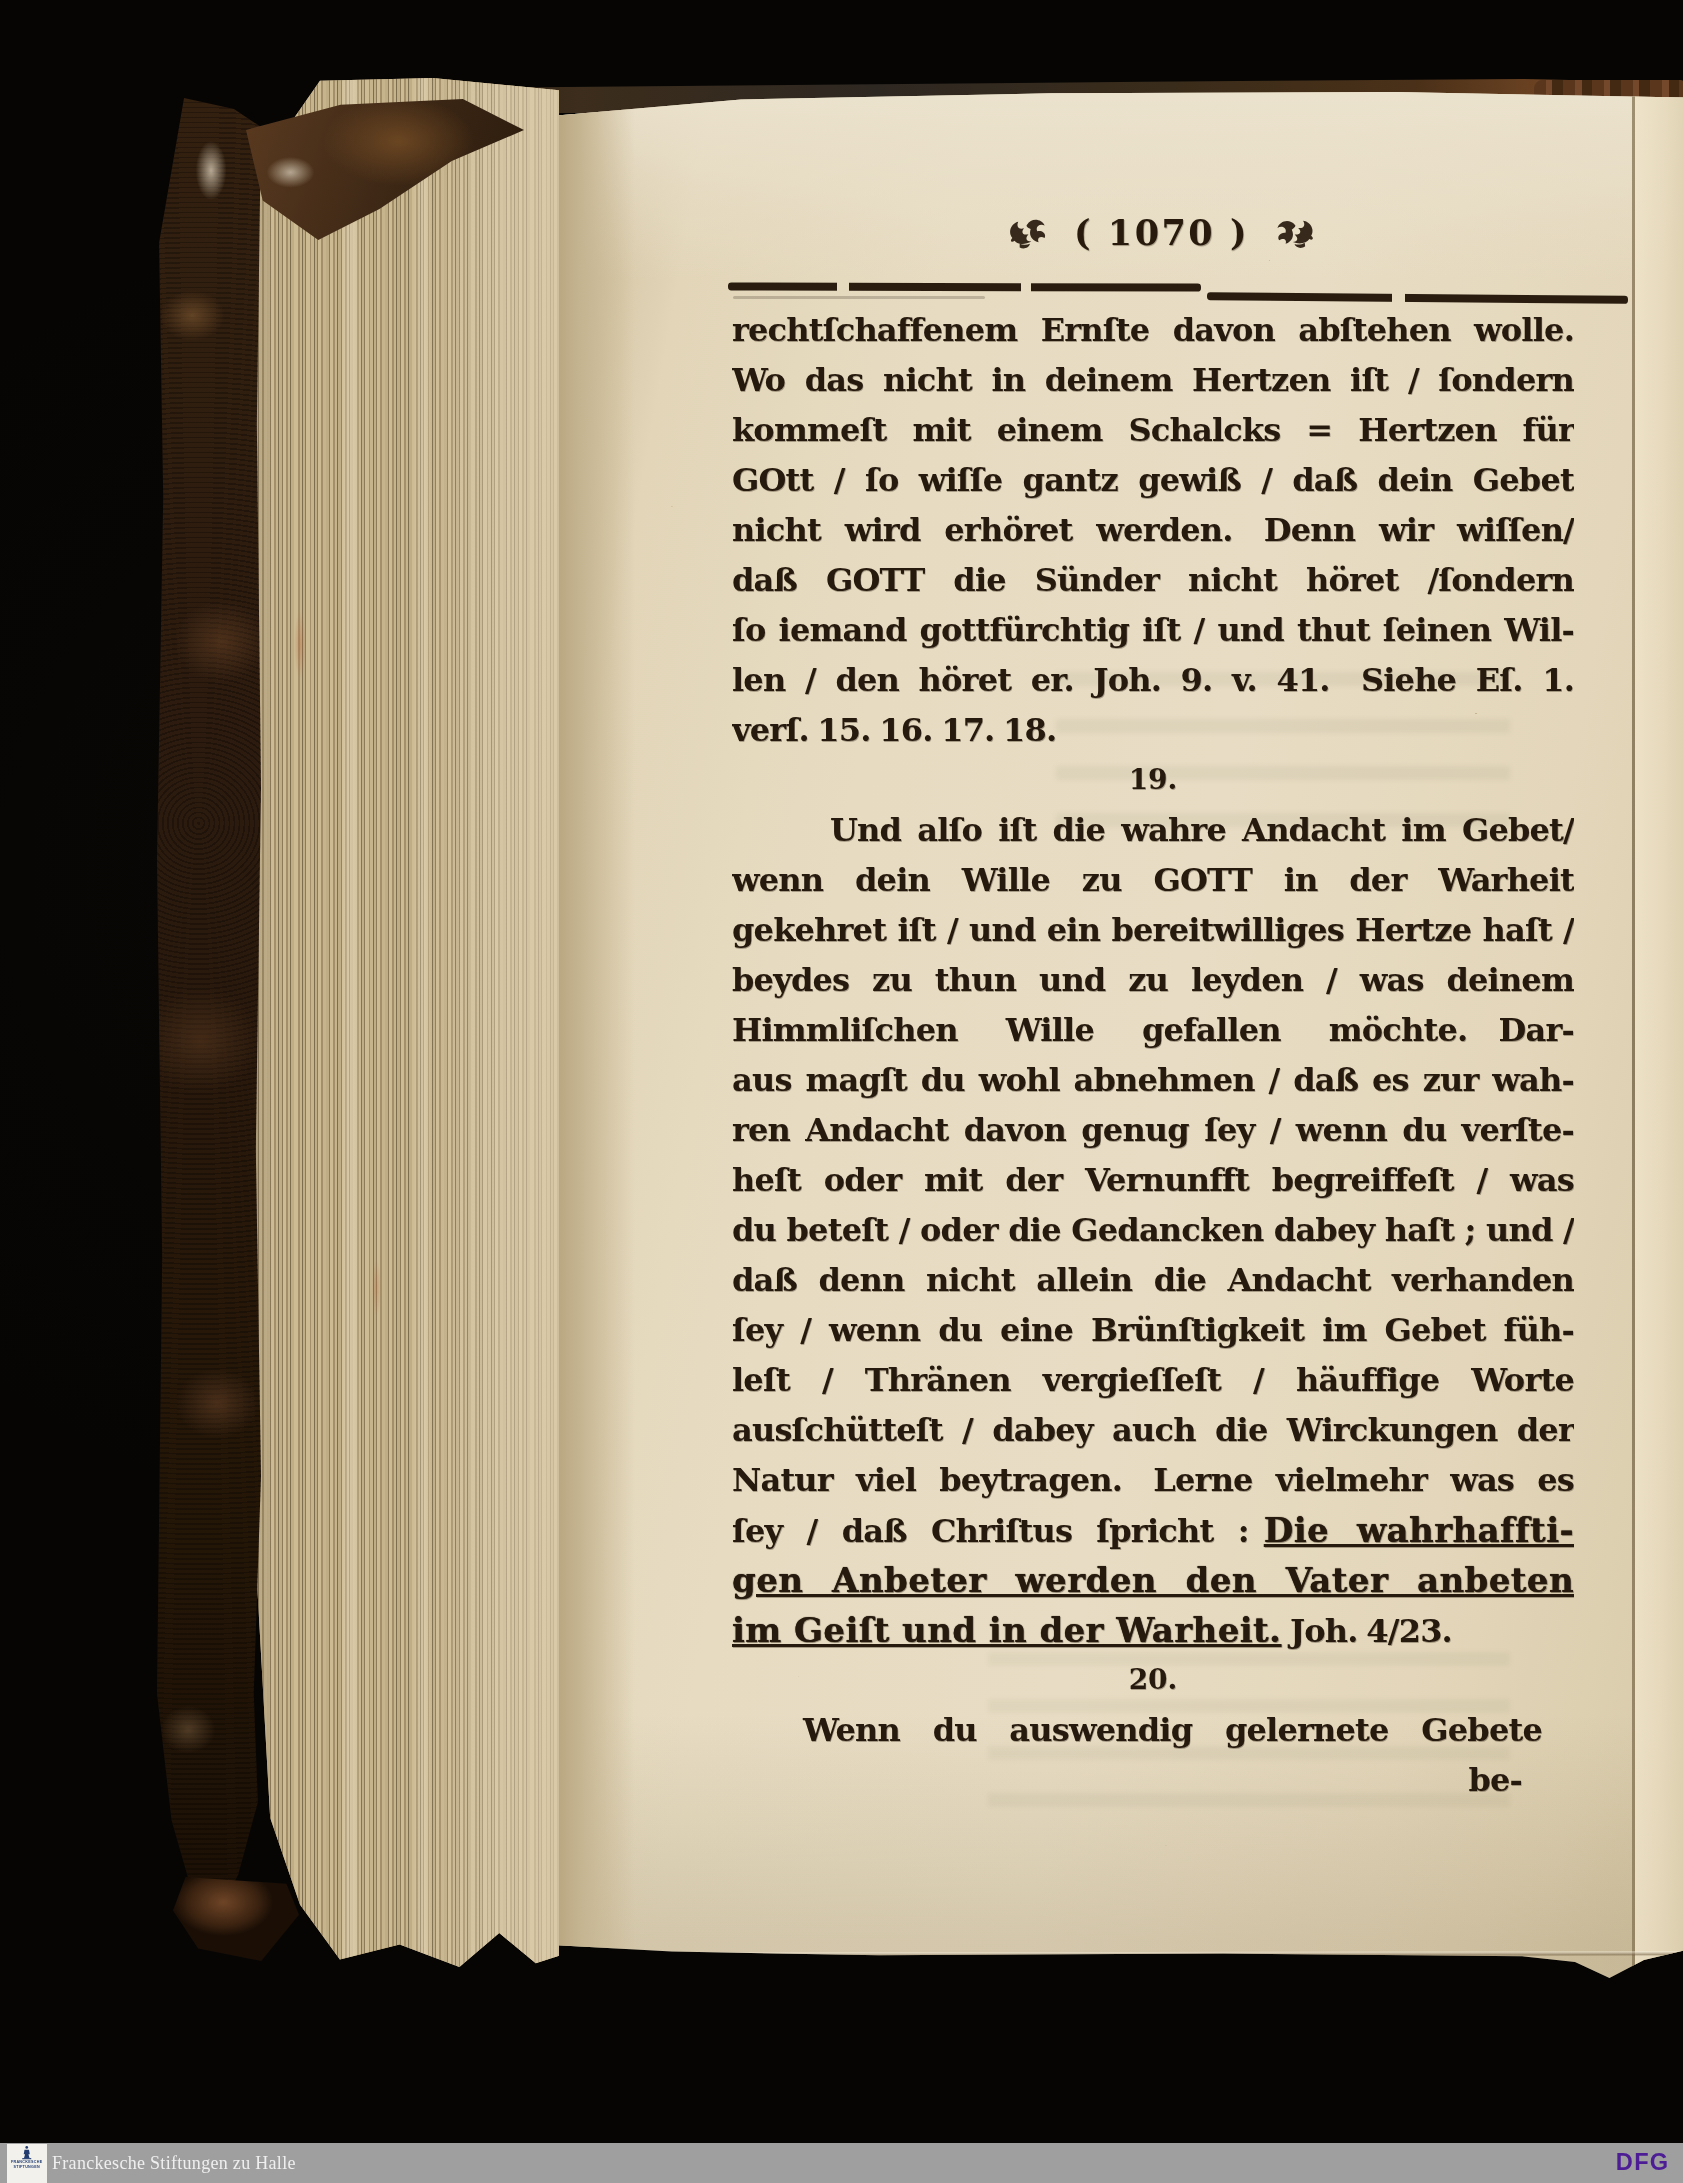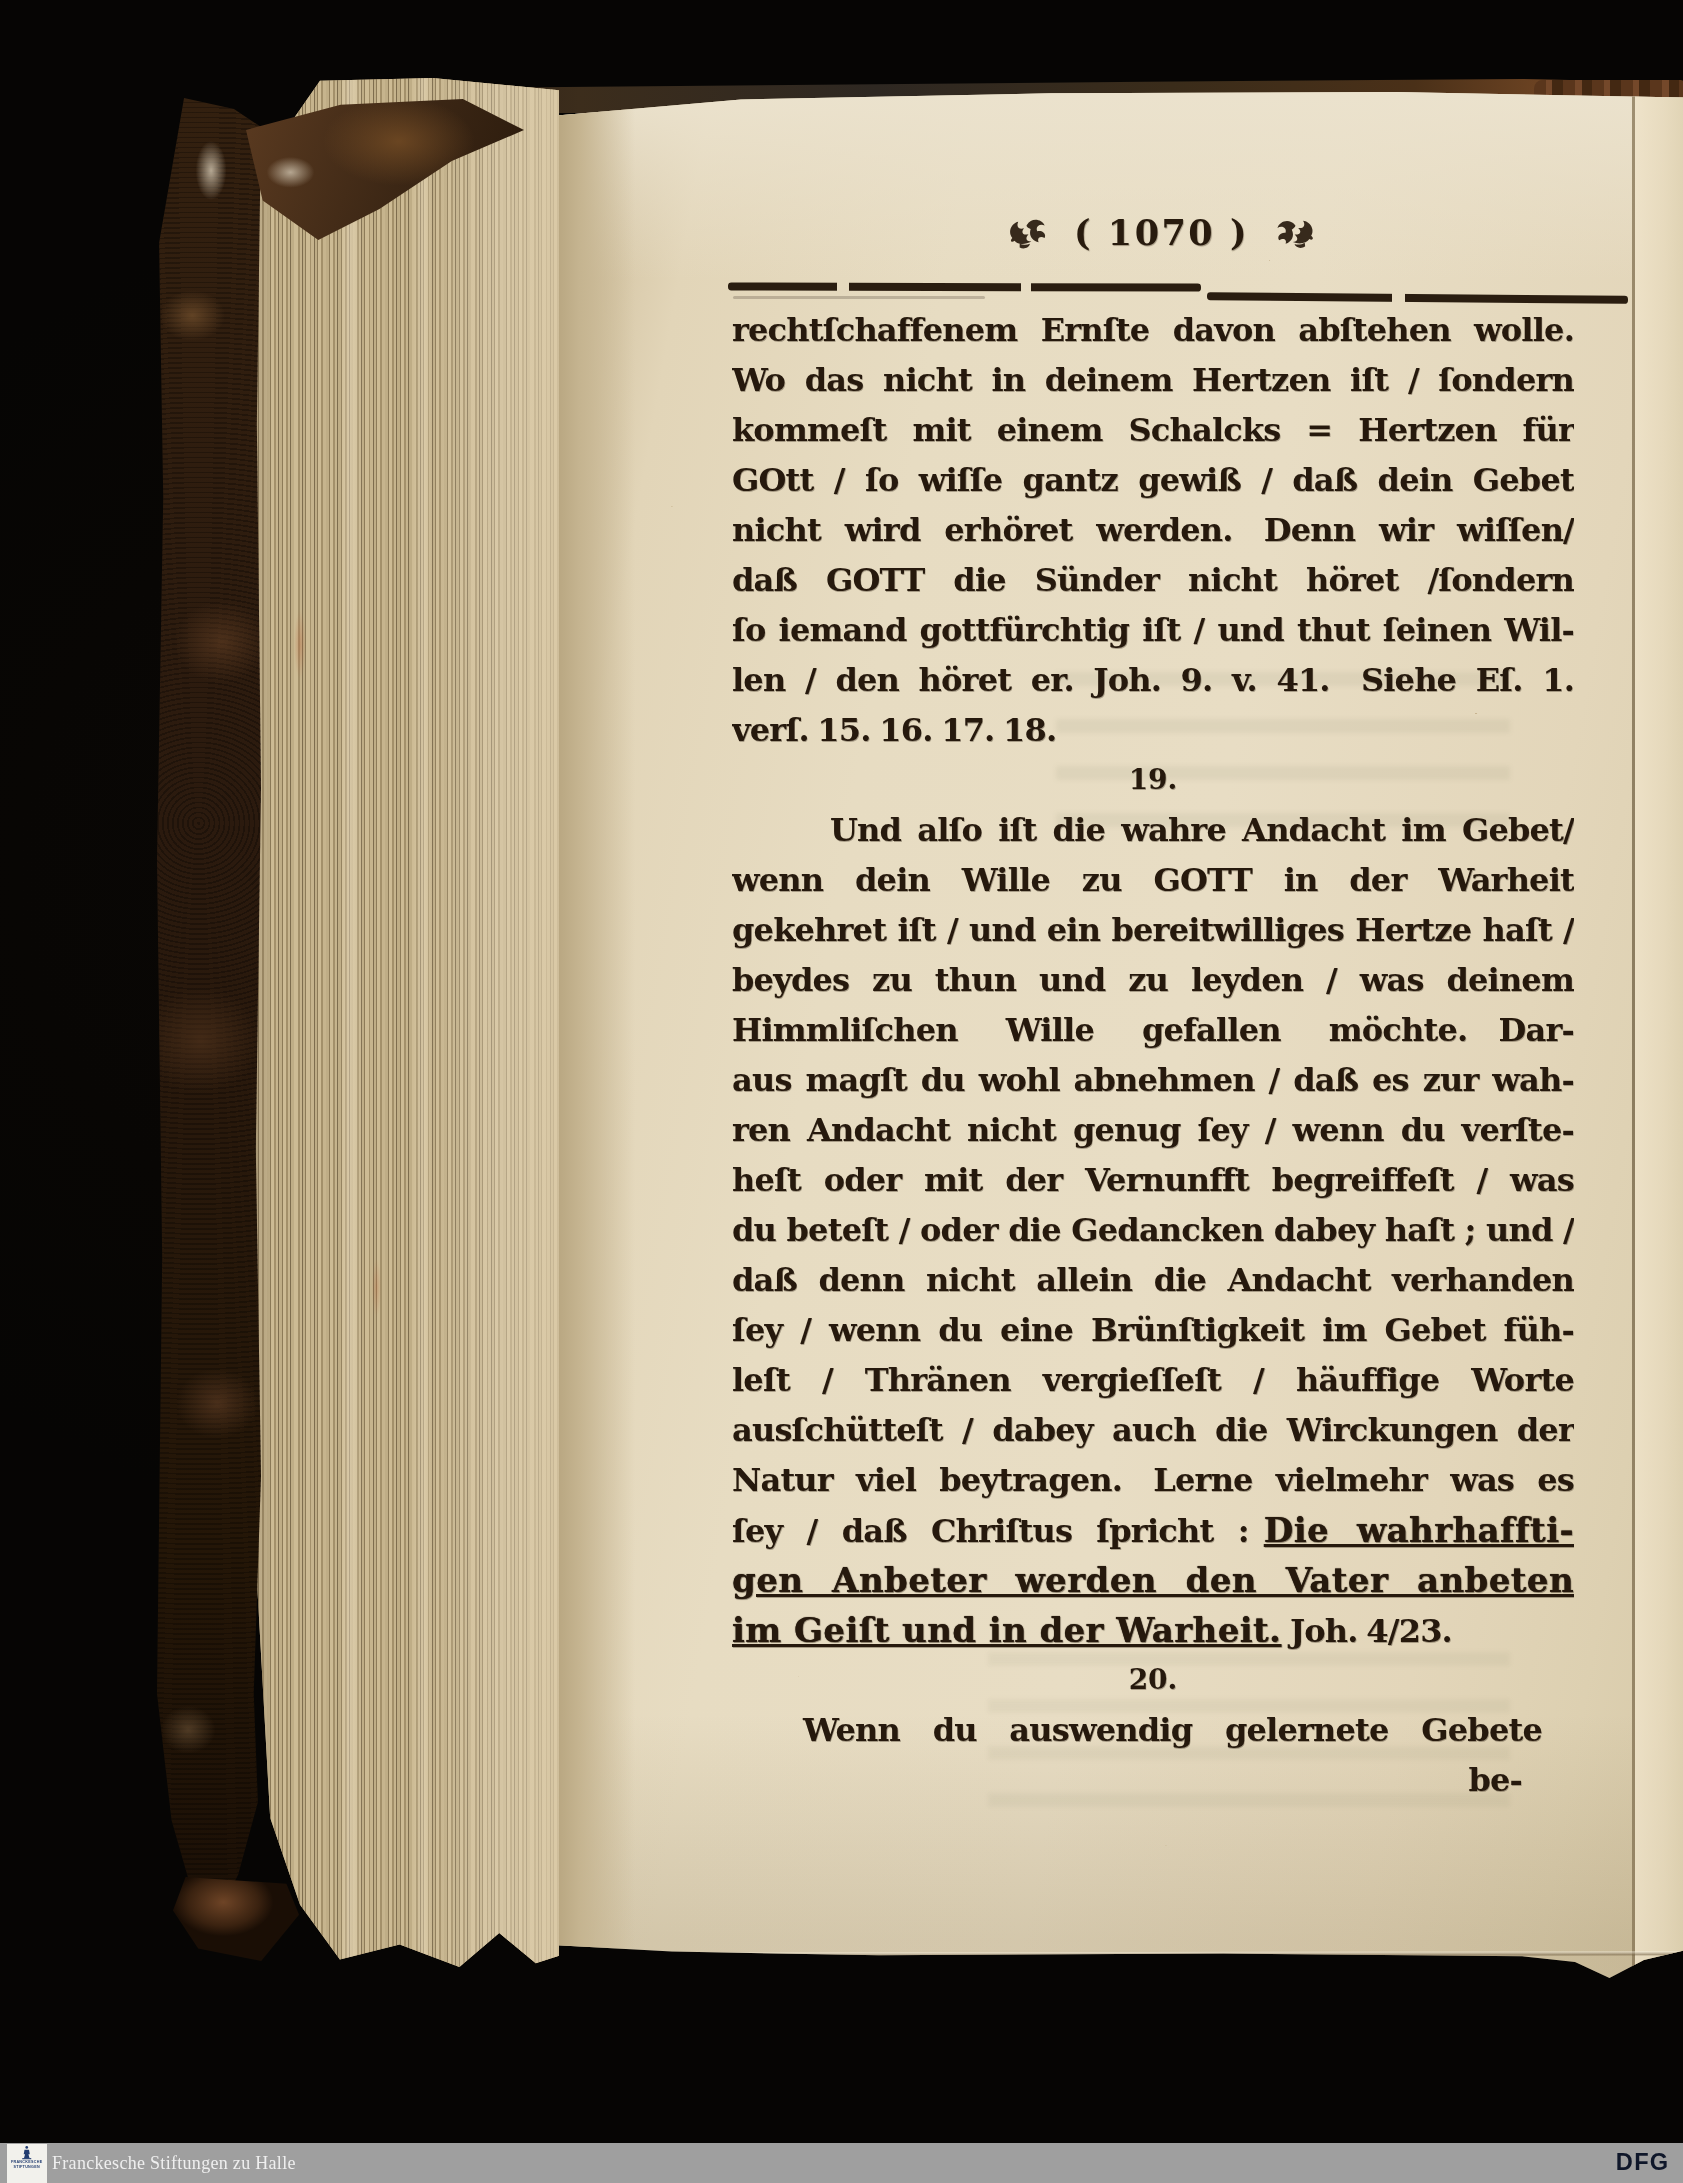--- a/index.html
+++ b/index.html
@@ -108,21 +108,21 @@
   .catch{text-align:right;padding-right:52px;}
 
   
   .bar{position:absolute;left:0;top:2143px;width:1683px;height:40px;background:#9f9f9f;z-index:10;}
   .logobox{position:absolute;left:6.7px;top:0.8px;width:40px;height:39px;background:#f2f1ec;
      display:flex;flex-direction:column;align-items:center;justify-content:flex-start;padding-top:1.7px;box-sizing:border-box;}
   .logobox .cap{font:700 3.7px/4.4px "Liberation Sans",sans-serif;color:#223c70;letter-spacing:0.3px;}
   .inst{position:absolute;left:52px;top:0;height:40px;line-height:40px;
      font:400 18px/40px "Liberation Serif",serif;color:#efefef;letter-spacing:0.3px;}
   .dfg{position:absolute;right:13.5px;top:0;height:40px;line-height:39px;
-     font:700 23.6px/39px "Liberation Sans",sans-serif;color:#0f172a;letter-spacing:1.3px;
+     font:700 23.6px/39px "Liberation Sans",sans-serif;color:#4c1d95;letter-spacing:1.3px;
      font-stretch:condensed;}
 </style>
 </head>
 <body>
 
 <div class="stage">
 
   <div>
     <div class="top-strip"></div>
     <div class="top-roll"></div>
@@ -170,21 +170,21 @@
         <div class="ln">verſ. 15. 16. 17. 18.</div>
 
         <div class="ln hd">19.</div>
 
         <div class="ln j ind">Und alſo iſt die wahre Andacht im Gebet/</div>
         <div class="ln j">wenn dein Wille zu GOTT in der Warheit</div>
         <div class="ln j">gekehret iſt / und ein bereitwilliges Hertze haſt /</div>
         <div class="ln j">beydes zu thun und zu leyden / was deinem</div>
         <div class="ln j">Himmliſchen Wille gefallen möchte. Dar-</div>
         <div class="ln j">aus magſt du wohl abnehmen / daß es zur wah-</div>
-        <div class="ln j">ren Andacht nicht genug ſey / wenn du verſte-</div>
+        <div class="ln j">ren Andacht davon genug ſey / wenn du verſte-</div>
         <div class="ln j">heſt oder mit der Vernunfft begreiffeſt / was</div>
         <div class="ln j">du beteſt / oder die Gedancken dabey haſt ; und /</div>
         <div class="ln j">daß denn nicht allein die Andacht verhanden</div>
         <div class="ln j">ſey / wenn du eine Brünſtigkeit im Gebet füh-</div>
         <div class="ln j">leſt / Thränen vergieſſeſt / häuffige Worte</div>
         <div class="ln j">ausſchütteſt / dabey auch die Wirckungen der</div>
         <div class="ln j">Natur viel beytragen. Lerne vielmehr was es</div>
 
         <div class="ln j"><span>ſey / daß Chriſtus ſpricht : </span><span class="emph">Die wahrhaffti-</span></div>
         <div class="ln j emph">gen Anbeter werden den Vater anbeten</div>

